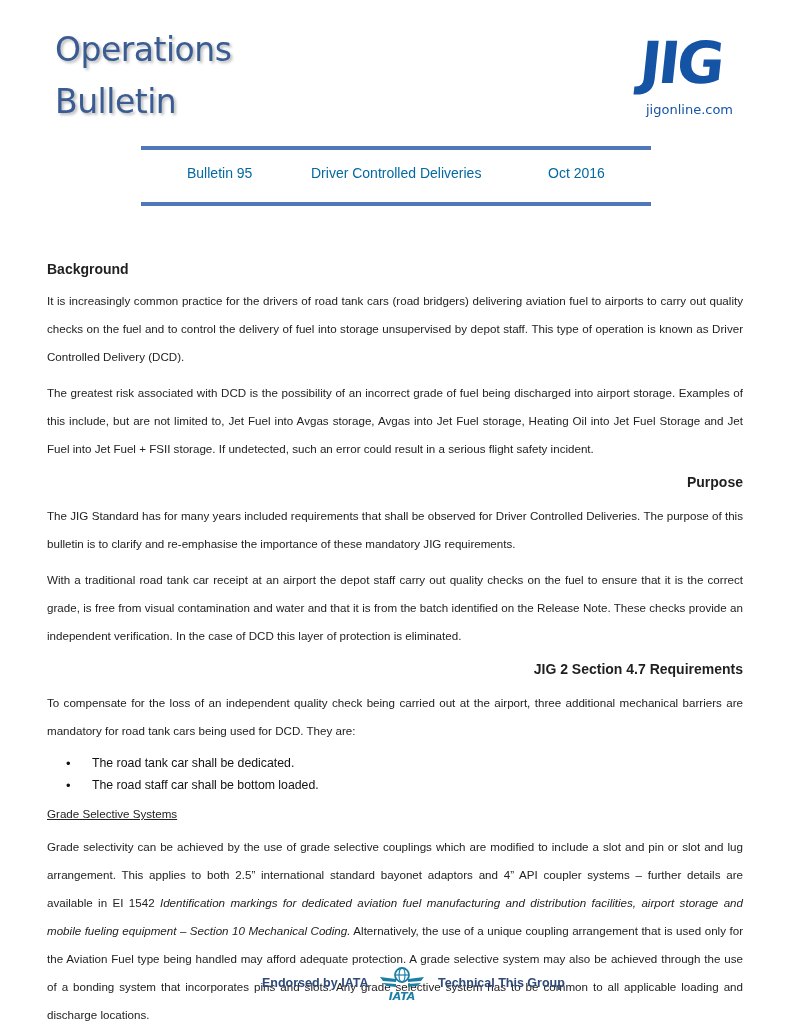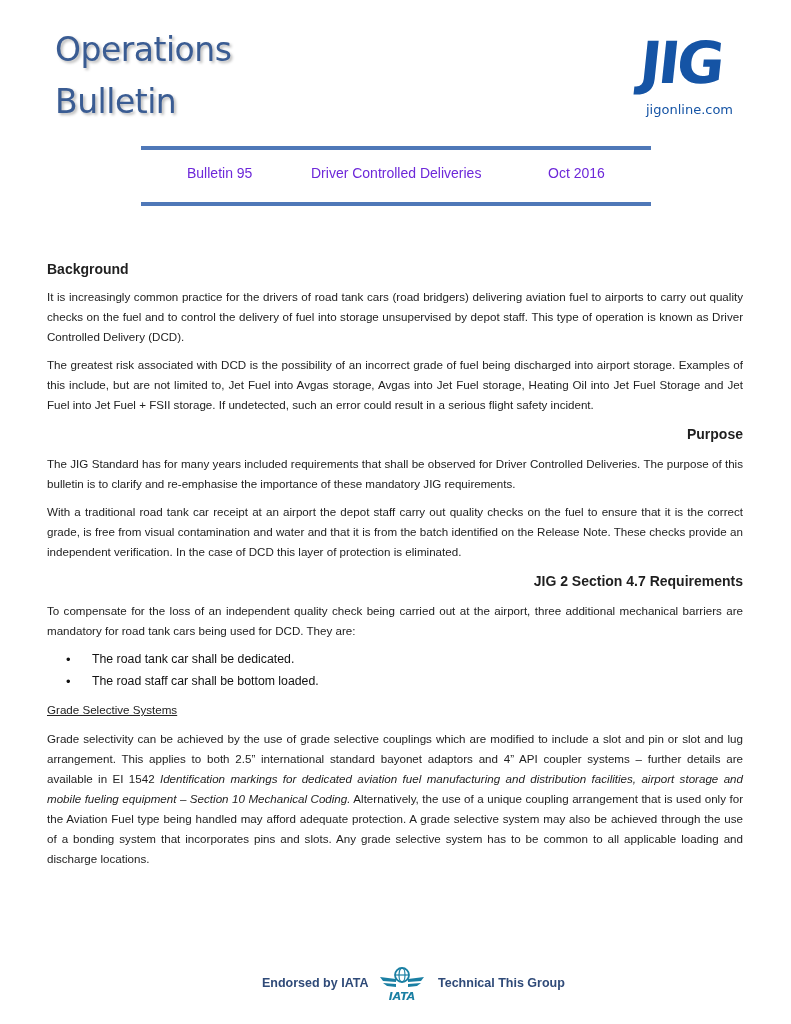--- a/index.html
+++ b/index.html
@@ -26,32 +26,32 @@
     .logo-url {
       position: absolute; left: 16px; top: 72px;
       font-family: "DejaVu Sans", sans-serif;
       font-size: 13px; color: #1554a5;
     }
     .band {
       position: absolute; left: 141px; top: 146px; width: 510px; height: 52px;
       border-top: 4px solid #4f78b8; border-bottom: 4px solid #4f78b8;
     }
     .band span {
-      position: absolute; top: 15px; font-size: 14px; color: #6d28d9; white-space: nowrap;
+      position: absolute; top: 15px; font-size: 14px; color: #0369a1; white-space: nowrap;
     }
     .band .b1 { left: 46px; }
     .band .b2 { left: 170px; }
     .band .b3 { left: 407px; }
     .content { position: absolute; left: 47px; top: 238px; width: 696px; }
     h2 {
       margin: 0 0 9px 0; font-size: 14px; font-weight: bold; color: #1f1f1f;
       line-height: 22px;
     }
     p {
-      margin: 0 0 8px 0; font-size: 11.6px; line-height: 20px; text-align: justify; color: #222;
+      margin: 0 0 8px 0; font-size: 11.6px; line-height: 28px; text-align: justify; color: #222;
     }
     .h-bg { margin-bottom: 7px; margin-top: 20px; }
     .sec { margin-top: 0px; text-align: right; }
     ul { margin: 0 0 8px 0; padding-left: 45px; list-style: none; }
     ul li {
       position: relative; font-size: 12.3px; line-height: 21.5px; color: #111;
     }
     ul li::before {
       content: "\2022"; position: absolute; left: -26px; top: 0; font-size: 13px;
     }

